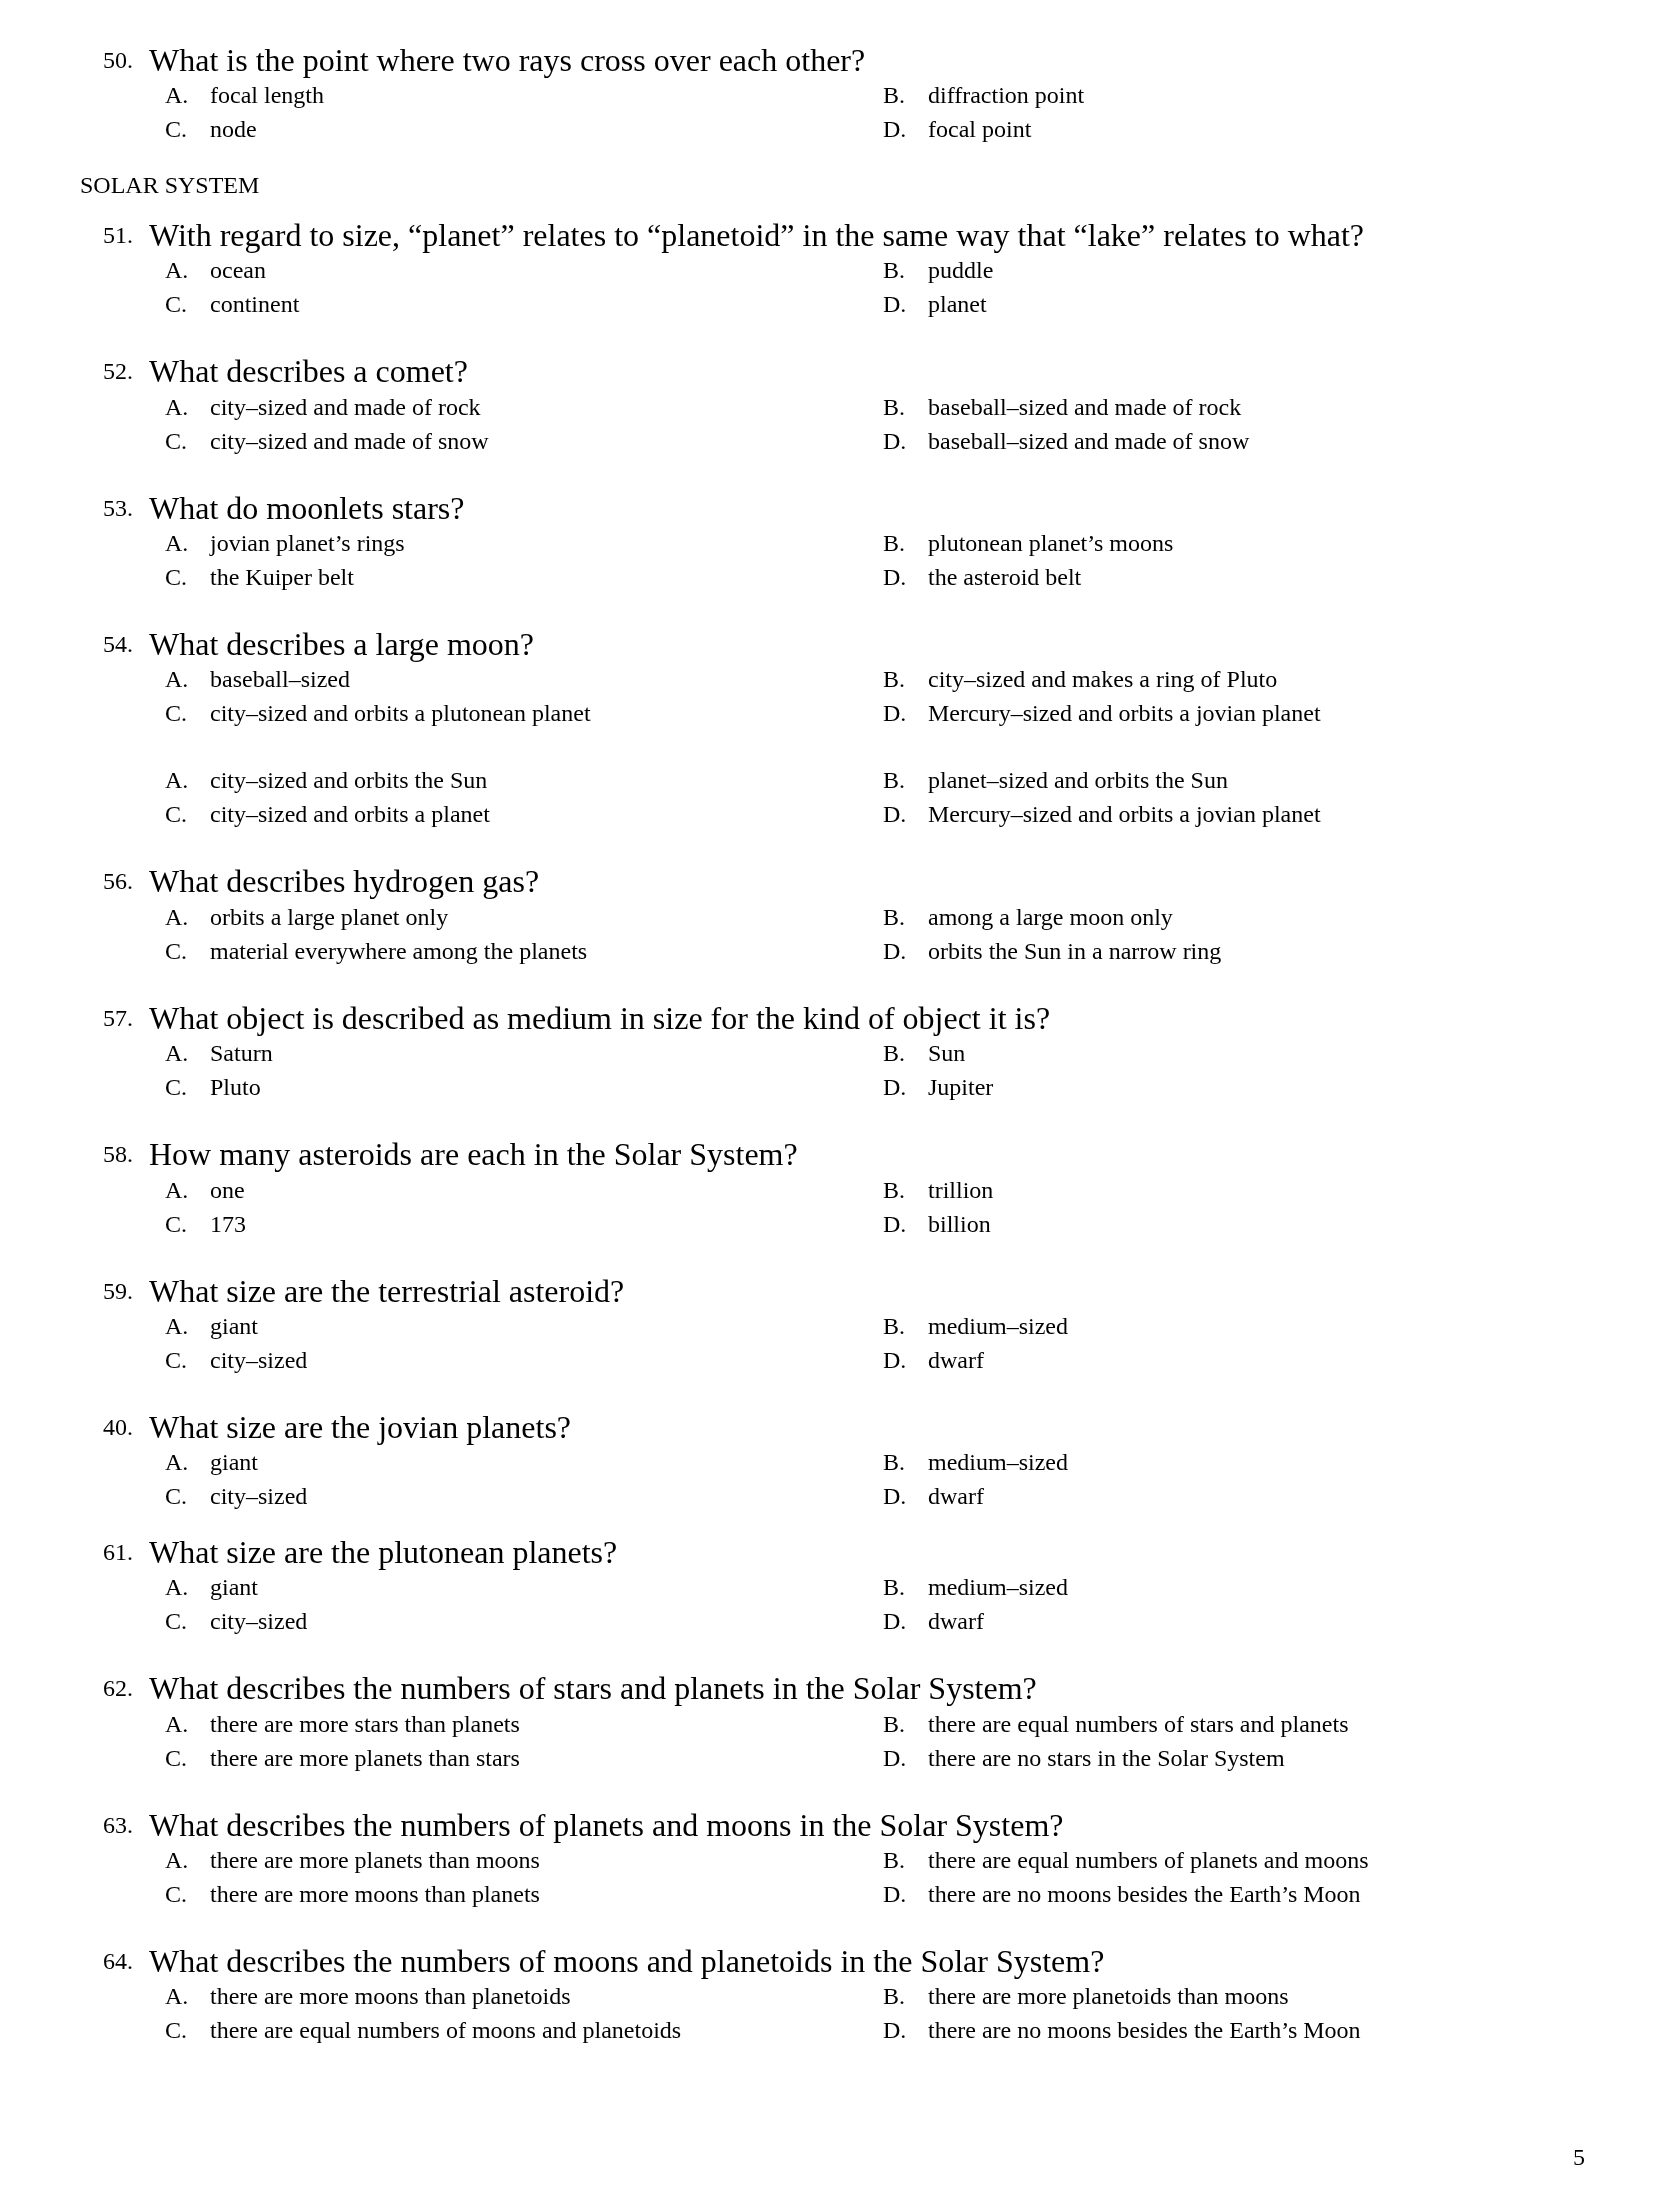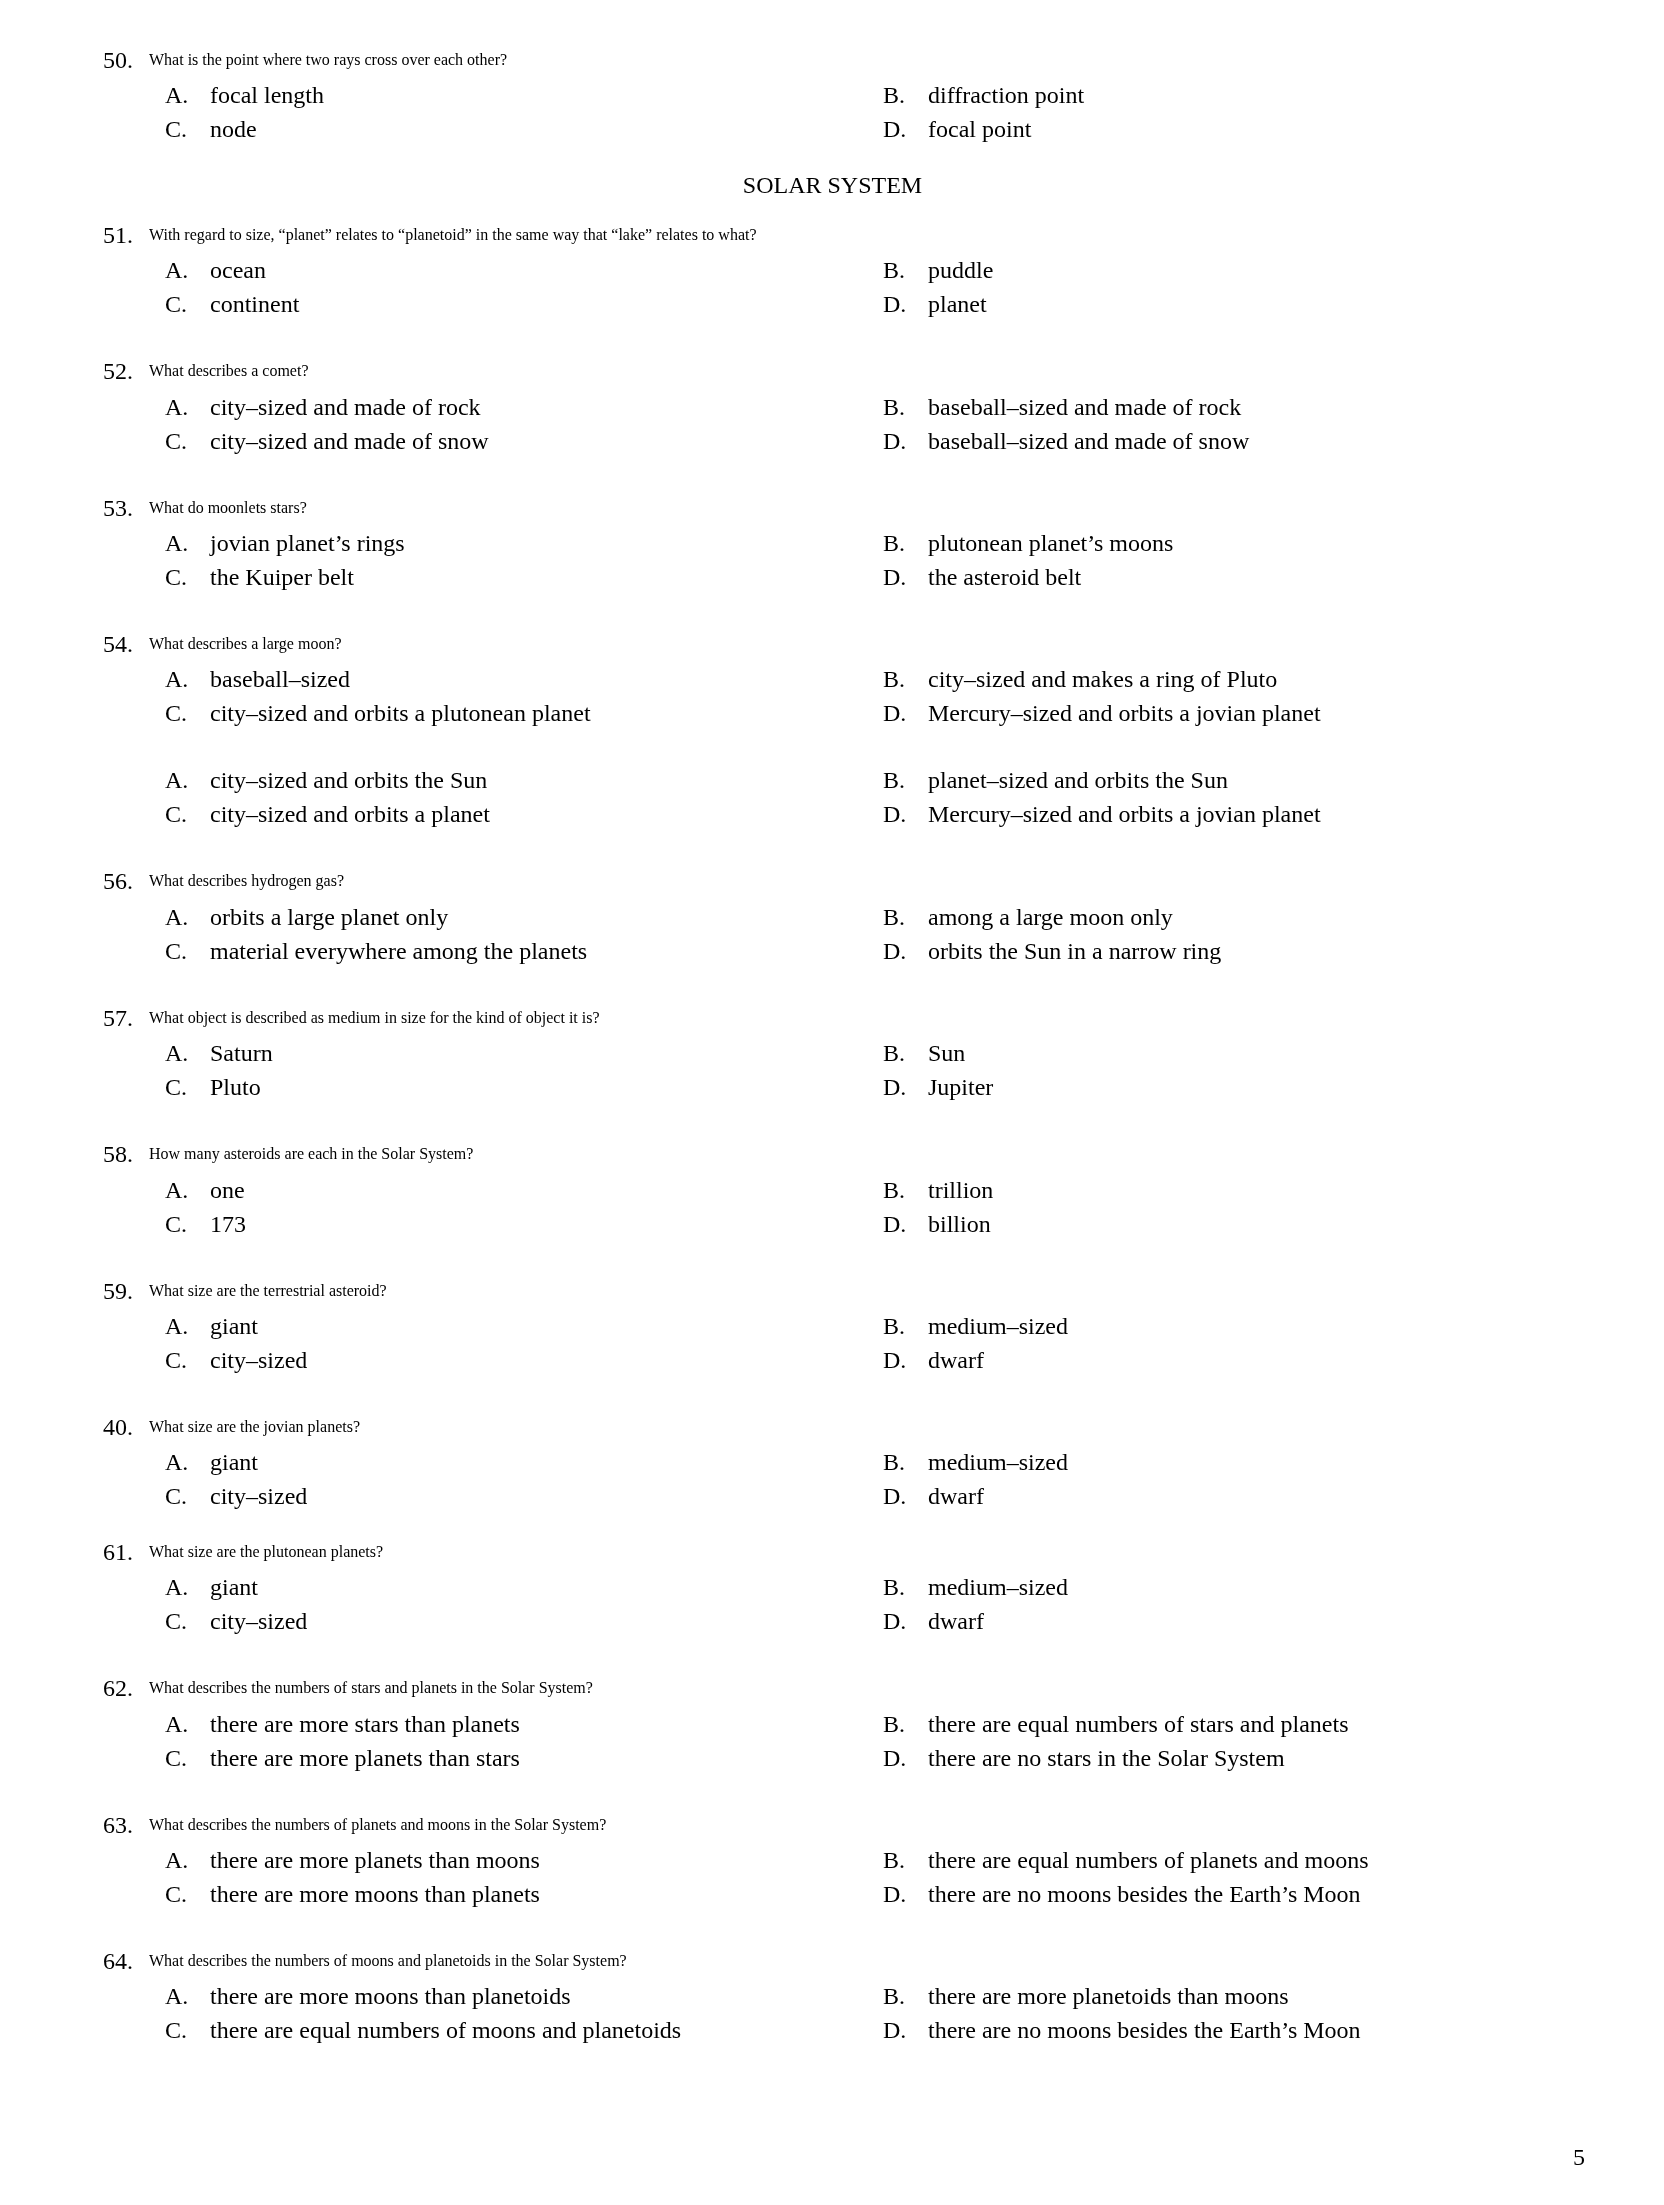--- a/index.html
+++ b/index.html
@@ -33,21 +33,21 @@
   .q-num {
     width: 69px;
     flex: 0 0 69px;
     text-align: right;
     padding-right: 16px;
     box-sizing: border-box;
     font-size: 24px;
     line-height: 34px;
   }
   .q-text {
-    font-size: 16px;
+    font-size: 32px;
     line-height: 34px;
     flex: 1;
   }
   .opts {
     margin-top: 1.4px;
   }
   .opt-line {
     display: flex;
     align-items: flex-start;
   }
@@ -73,21 +73,20 @@
     flex: 0 0 45px;
   }
   .opt-label {
     flex: 1;
   }
   .section-head {
     font-size: 24px;
     line-height: 34px;
     margin: 21.5px 0 16px 0;
     padding-left: 0px;
-    text-align: center;
   }
   .page-number {
     position: absolute;
     right: 80px;
     bottom: 33px;
     font-size: 24px;
     line-height: 29px;
   }
 </style>
 </head>

